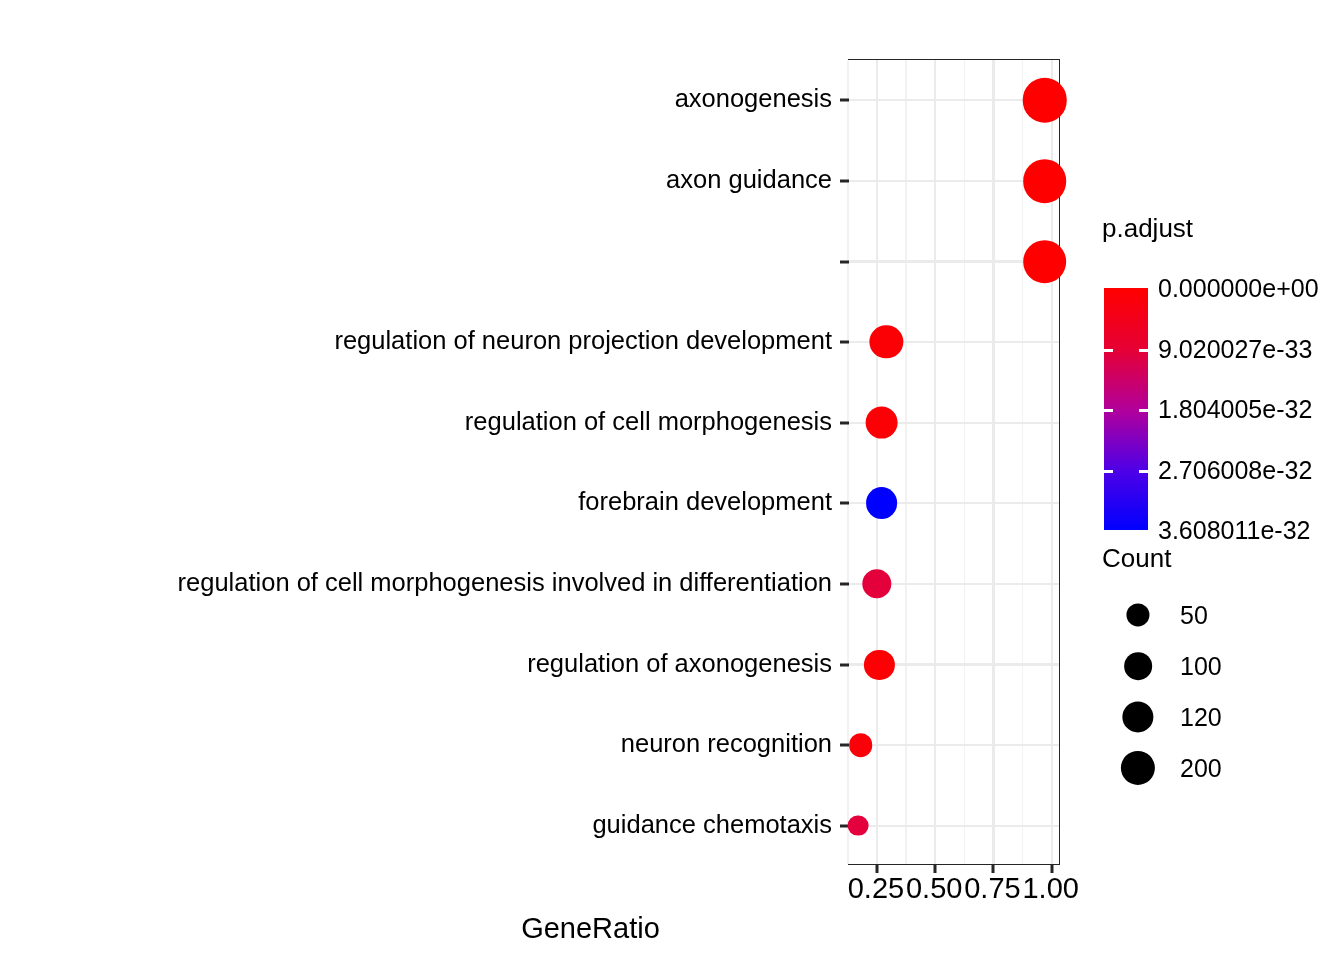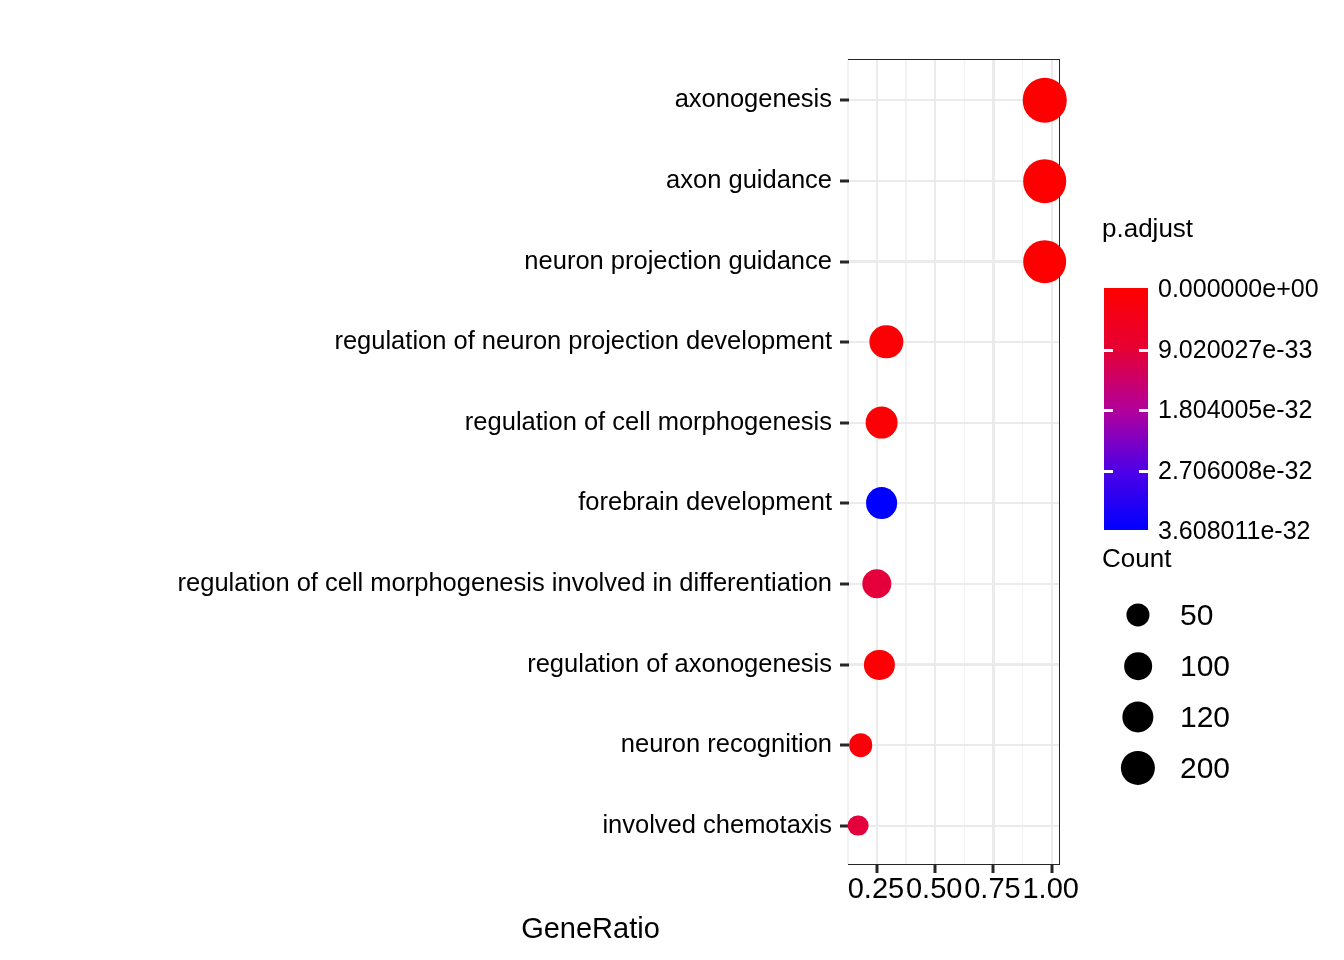--- a/index.html
+++ b/index.html
@@ -172,43 +172,42 @@
   .count-bubble {
     position: absolute;
     left: 36px;
     background: #000000;
     border-radius: 50%;
     transform: translate(-50%, -50%);
   }
   .count-label {
     position: absolute;
     left: 78px;
-    font-size: 30px;
+    font-size: 25px;
     line-height: 1;
     white-space: nowrap;
     transform: translateY(-50%);
     color: #000000;
   }
 </style>
 </head>
 <body>
 
 <div id="plot-root">
 
   <div class="ylabels">
       <div class="ylabel" style="top: 99.3px;">axonogenesis</div>
       <div class="ylabel" style="top: 179.9px;">axon guidance</div>
-      <div class="ylabel" style="top: 260.5px;">neuron projection guidance</div>
       <div class="ylabel" style="top: 341.1px;">regulation of neuron projection development</div>
       <div class="ylabel" style="top: 502.3px;">forebrain development</div>
       <div class="ylabel" style="top: 421.7px;">regulation of cell morphogenesis</div>
       <div class="ylabel" style="top: 582.9px;">regulation of cell morphogenesis involved in differentiation</div>
       <div class="ylabel" style="top: 663.5px; text-align: right;">regulation of axonogenesis</div>
       <div class="ylabel" style="top: 744.1px;">neuron recognition</div>
-      <div class="ylabel" style="top: 824.7px;">involved chemotaxis</div>
+      <div class="ylabel" style="top: 824.7px;">guidance chemotaxis</div>
     </div>
 
   <div class="panel">
       <div class="grid-minor" style="left: -1.96484px;"></div>
       <div class="grid-minor" style="left: 56.2769px;"></div>
       <div class="grid-minor" style="left: 114.519px;"></div>
       <div class="grid-minor" style="left: 172.76px;"></div>
       <div class="grid-major" style="left: 26.856px;"></div>
       <div class="xtick" style="left: 27.956px;"></div>
       <div class="grid-major" style="left: 85.0978px;"></div>

